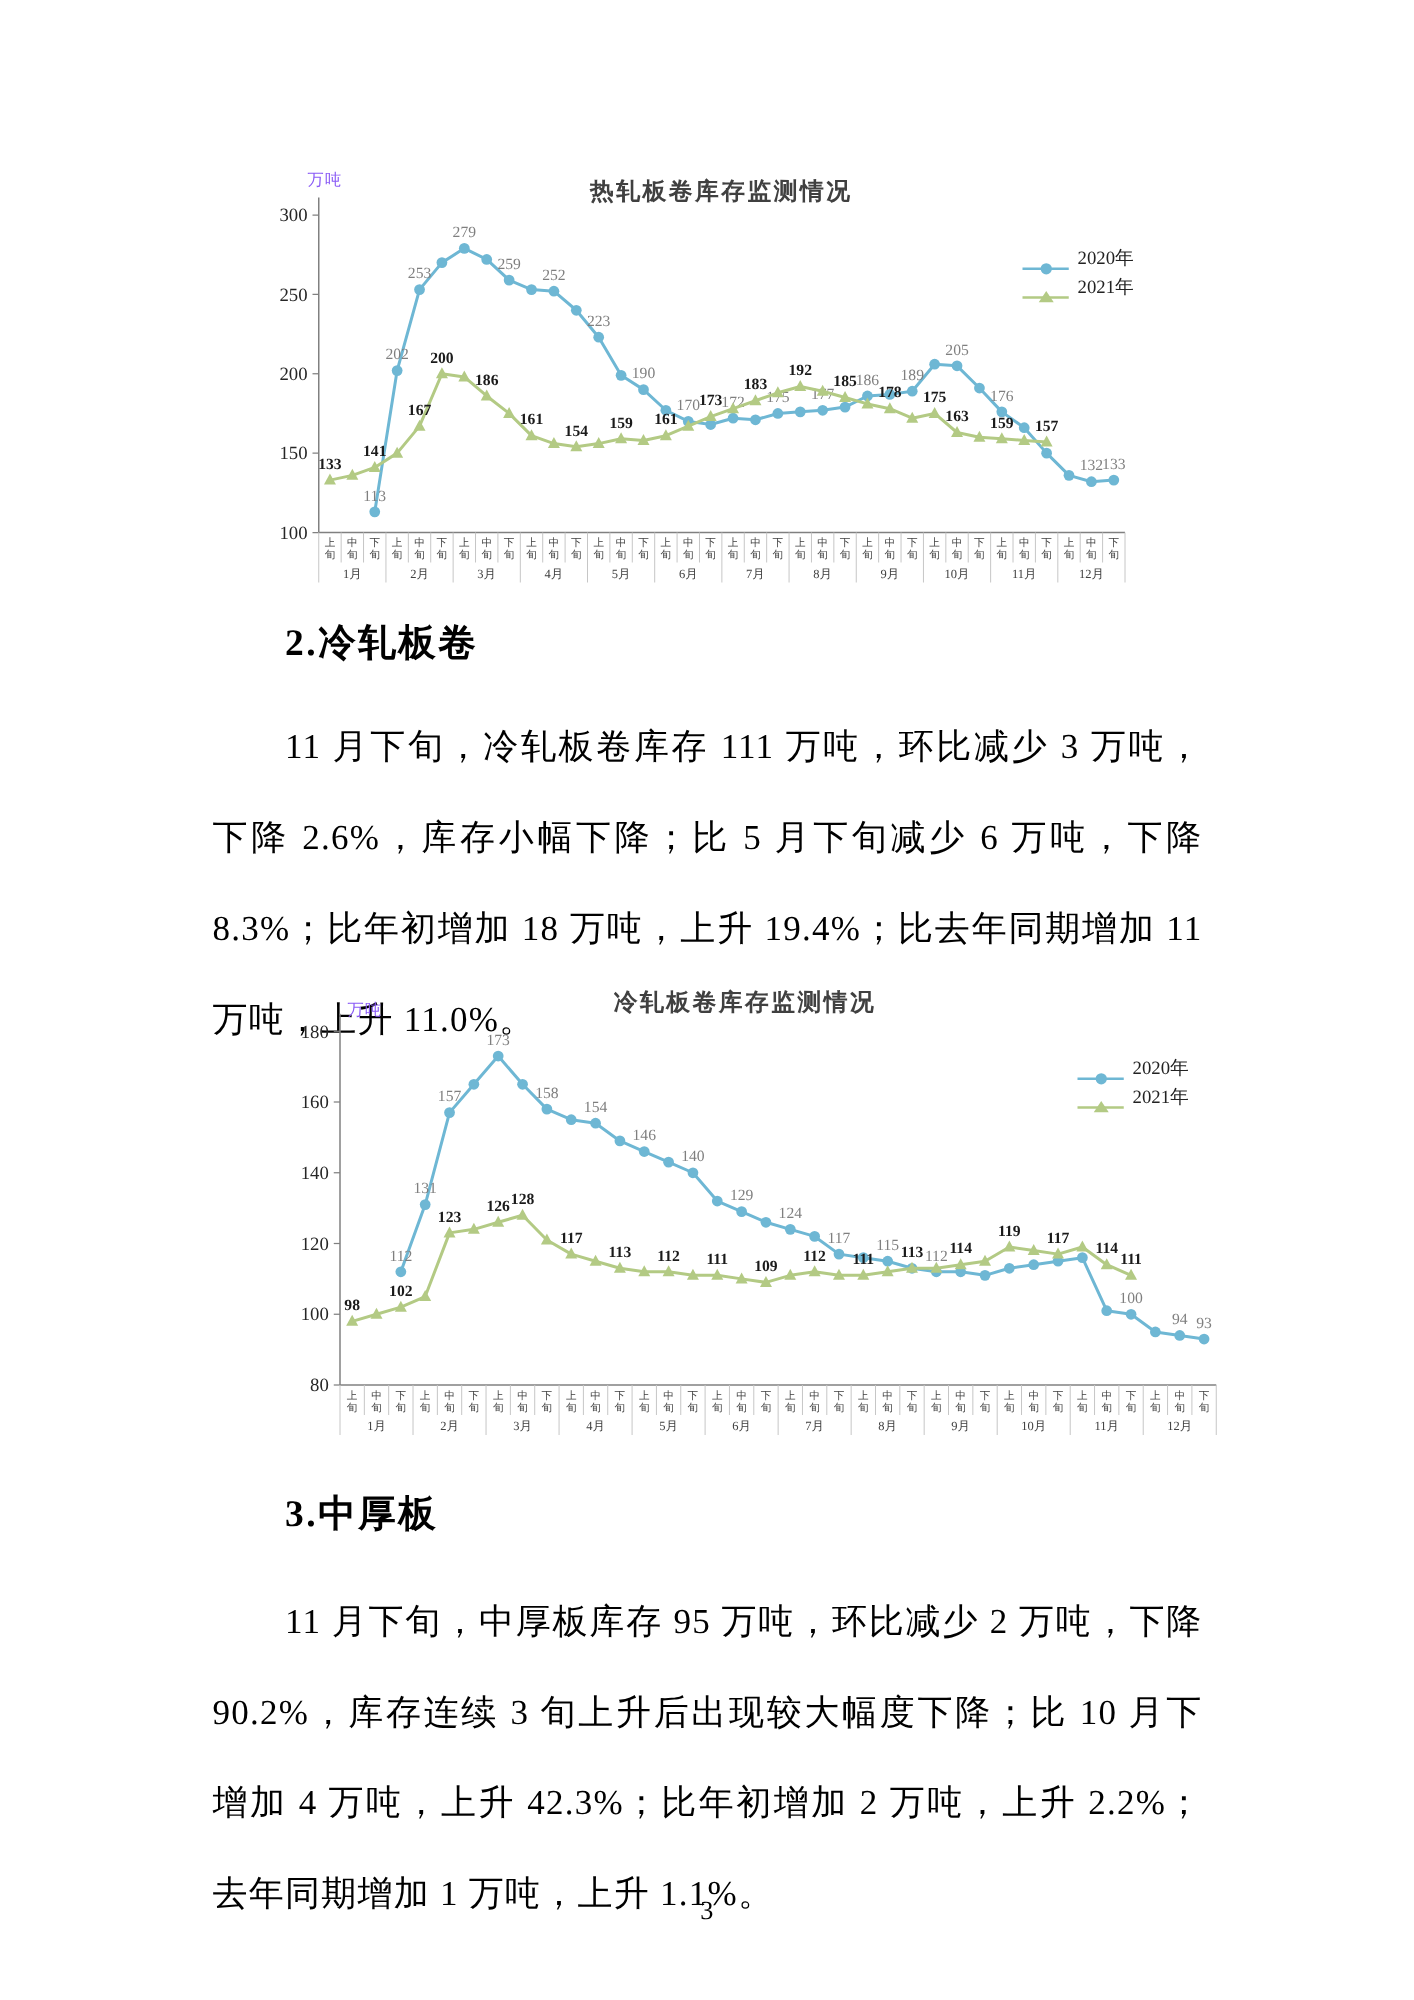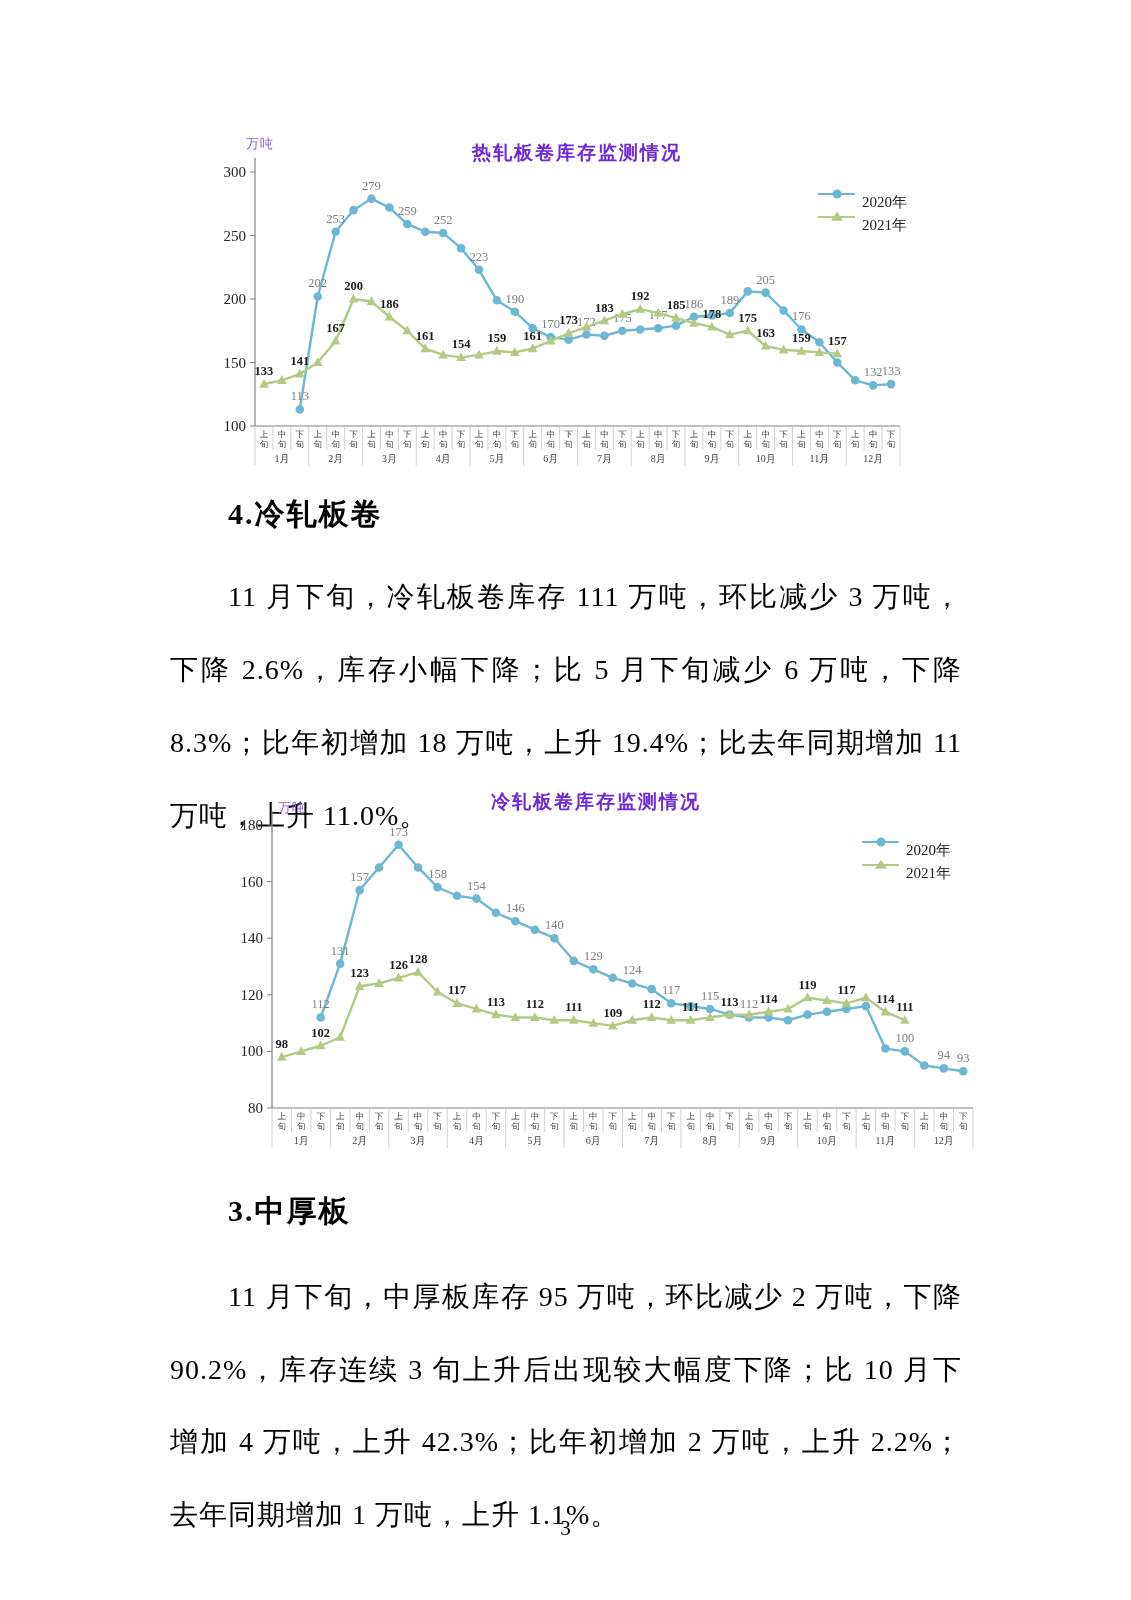--- a/index.html
+++ b/index.html
@@ -6,31 +6,31 @@
   .page {
     position:relative; width:1131px; height:1600px; margin:0 auto;
     background:#ffffff; overflow:hidden;
     font-family:"Liberation Serif","DejaVu Serif",serif; color:#000;
   }
   .chart-svg { position:absolute; left:0; width:1131px; height:380px; }
   #chart1-svg { top:110px; }
   #chart2-svg { top:788px; }
   .chart-title {
     position:absolute; transform:translateX(-50%);
-    font-size:19px; font-weight:bold; letter-spacing:2px; color:#6d28d9; white-space:nowrap;text-align:center;
+    font-size:19px; font-weight:bold; letter-spacing:2px; color:#404040; white-space:nowrap;text-align:center;
   }
   #chart1-title { left:577px; top:140px; }
   #chart2-title { left:596px; top:789px; }
   .chart-unit { position:absolute; font-size:13px; color:#8b5cf6; letter-spacing:1px; }
   #chart1-unit { left:246px; top:135px; }
   #chart2-unit { left:278px; top:799px; }
   .legend { position:absolute; }
   #chart1-legend { left:818px; top:193px; }
   #chart2-legend { left:862px; top:841px; }
-  .legend-row { display:flex; align-items:flex-start; height:23px; }
+  .legend-row { display:flex; align-items:flex-end; height:23px; }
   .legend-line { position:relative; width:37px; height:2px; margin-right:7px; }
   .legend-marker-circle {
     position:absolute; left:50%; top:50%; transform:translate(-50%,-50%);
     width:9px; height:9px; border-radius:50%;
   }
   .legend-marker-triangle {
     position:absolute; left:50%; top:50%; transform:translate(-50%,-58%);
     width:0; height:0;
     border-left:6px solid transparent; border-right:6px solid transparent;
     border-bottom:9px solid #b3ca84;
@@ -280,21 +280,21 @@
         <text x="640.2083333333334" y="190.16" text-anchor="middle" font-size="12.5" fill="#1a1a1a" font-weight="bold" font-family="&quot;Liberation Serif&quot;,serif">192</text>
         <text x="676.0416666666667" y="199.05" text-anchor="middle" font-size="12.5" fill="#1a1a1a" font-weight="bold" font-family="&quot;Liberation Serif&quot;,serif">185</text>
         <text x="711.875" y="207.94" text-anchor="middle" font-size="12.5" fill="#1a1a1a" font-weight="bold" font-family="&quot;Liberation Serif&quot;,serif">178</text>
         <text x="747.7083333333334" y="211.75" text-anchor="middle" font-size="12.5" fill="#1a1a1a" font-weight="bold" font-family="&quot;Liberation Serif&quot;,serif">175</text>
         <text x="765.625" y="226.99" text-anchor="middle" font-size="12.5" fill="#1a1a1a" font-weight="bold" font-family="&quot;Liberation Serif&quot;,serif">163</text>
         <text x="801.4583333333334" y="232.07" text-anchor="middle" font-size="12.5" fill="#1a1a1a" font-weight="bold" font-family="&quot;Liberation Serif&quot;,serif">159</text>
         <text x="837.2916666666667" y="234.61" text-anchor="middle" font-size="12.5" fill="#1a1a1a" font-weight="bold" font-family="&quot;Liberation Serif&quot;,serif">157</text>
       </g>
     </svg>
 
-  <div class="section-heading" id="section2-heading">4.冷轧板卷</div>
+  <div class="section-heading" id="section2-heading">2.冷轧板卷</div>
   <div class="body-line first" style="top:558px">11 月下旬，冷轧板卷库存 111 万吨，环比减少 3 万吨，</div>
   <div class="body-line" style="top:631px">下降 2.6%，库存小幅下降；比 5 月下旬减少 6 万吨，下降</div>
   <div class="body-line" style="top:704px">8.3%；比年初增加 18 万吨，上升 19.4%；比去年同期增加 11</div>
   <div class="body-line last" style="top:777px">万吨，上升 11.0%。</div>
 
   <div class="chart-title" id="chart2-title">冷轧板卷库存监测情况</div>
   <div class="chart-unit" id="chart2-unit">万吨</div>
   <div class="legend" id="chart2-legend">
     <div class="legend-row">
       <span class="legend-line" style="background: rgb(110, 183, 212);">

